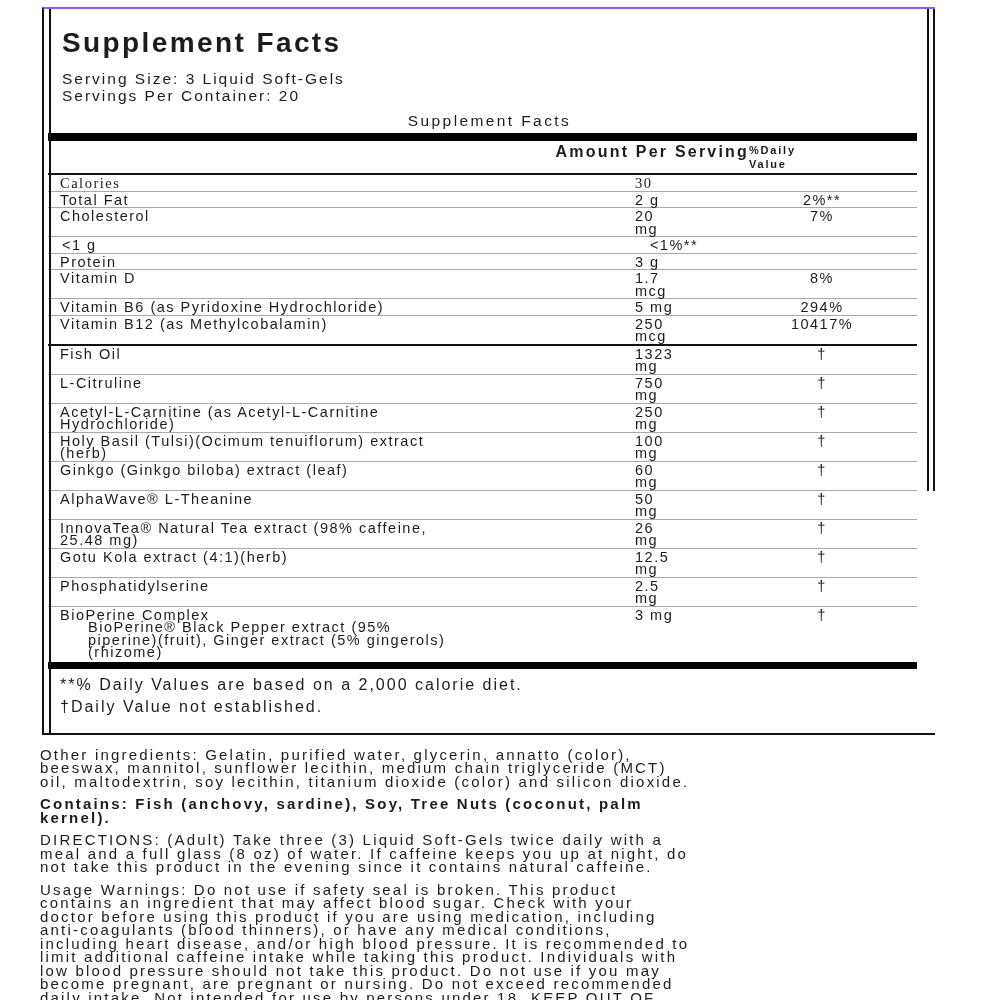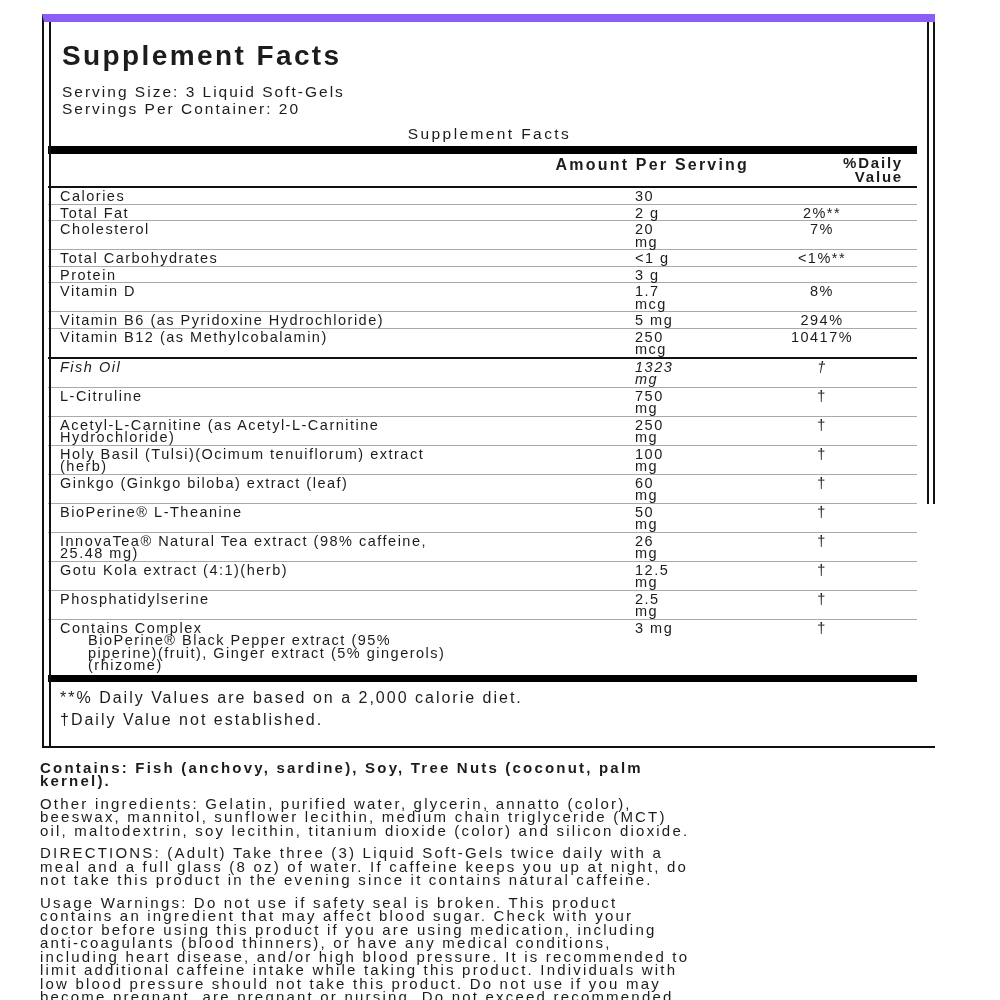--- a/index.html
+++ b/index.html
@@ -1,45 +1,45 @@
 <!DOCTYPE html>
 <html><head>
 <meta charset="utf-8">
 <style>
   * { margin:0; padding:0; box-sizing:border-box; }
   html,body { width:1000px; height:1000px; background:#ffffff; overflow:hidden;
               font-family:"Liberation Sans", sans-serif; color:#1c1c1c; }
 
   
-  .panel { position:relative; margin:14px 0 0 42px; width:893px;
-           border-top:8px solid #8b5cf6; border-bottom:2px solid #111; border-left:2px solid #111;
+  .panel { position:relative; margin:7px 0 0 42px; width:893px;
+           border-top:2px solid #8b5cf6; border-bottom:2px solid #111; border-left:2px solid #111;
            padding:10px 0 10px 0; }
   .vline { position:absolute; width:2px; background:#111; }
   .vline.left-inner  { left:5px; top:0; bottom:0; }
   .vline.right-outer { right:0;  top:0; height:482px; }
   .vline.right-inner { right:6px; top:0; height:482px; }
 
   .panel-head { padding:8px 0 0 18px; }
   .panel-title { font-size:28px; font-weight:bold; letter-spacing:2.4px; }
   .serving { margin-top:11px; font-size:15.5px; letter-spacing:2px; line-height:17px; }
 
   .caption { text-align:center; font-size:15.5px; letter-spacing:2.4px; margin:8px 0 3px 0; }
 
   .tablewrap { margin:0 18px 0 4px; }
   .thickbar { height:8px; background:#000; }
   .thead { display:grid; grid-template-columns:1fr 168px; border-bottom:2px solid #111;
            padding:2px 0 2px 0; }
   .thead .left  { grid-column:1; text-align:right; font-weight:bold; font-size:16px; letter-spacing:2.2px; }
-  .thead .right { text-align:right; font-weight:bold; font-size:15px; letter-spacing:1.8px;
+  .thead .right { text-align:left; font-weight:bold; font-size:11px; letter-spacing:1.8px;
                   line-height:14px; white-space:pre-line; padding-right:14px; }
 
   .trow { display:grid; grid-template-columns:1fr 128px 168px; padding:2px 0 1px 0;
           border-top:1px solid #a9a9a9; }
-  .trow.first { border-top:none; }
-  .trow.heavy { border-top:2px solid #111;font-style:italic; }
+  .trow.first { border-top:none;font-family:Liberation Serif, serif; }
+  .trow.heavy { border-top:2px solid #111; }
   .cell { font-size:14.5px; letter-spacing:1.5px; line-height:12.5px; white-space:pre-line; }
   .cell.name { padding-left:12px; padding-right:6px; }
   .cell.name .sub { display:block; padding-left:28px; }
   .cell.amt { padding-left:14px; }
   .cell.dv  { text-align:center; padding-right:22px; }
 
   .botbar { height:7px; background:#000; margin-top:2px; }
 
   .footnotes { padding:8px 0 2px 16px; }
   .footnote { font-size:16px; letter-spacing:2px; line-height:15px; margin-bottom:7px; }
@@ -90,21 +90,20 @@
   </div>
 
   <div class="trow">
     <div class="cell name"><span class="nm">Cholesterol</span></div>
     <div class="cell amt">20
 mg</div>
     <div class="cell dv">7%</div>
   </div>
 
   <div class="trow">
-    <div class="cell name"><span class="nm">Total Carbohydrates</span></div>
     <div class="cell amt">&lt;1 g</div>
     <div class="cell dv">&lt;1%**</div>
   </div>
 
   <div class="trow">
     <div class="cell name"><span class="nm">Protein</span></div>
     <div class="cell amt">3 g</div>
     <div class="cell dv"></div>
   </div>
 
@@ -159,21 +158,21 @@
   </div>
 
   <div class="trow">
     <div class="cell name"><span class="nm">Ginkgo (Ginkgo biloba) extract (leaf)</span></div>
     <div class="cell amt">60
 mg</div>
     <div class="cell dv">†</div>
   </div>
 
   <div class="trow">
-    <div class="cell name"><span class="nm">BioPerine® L-Theanine</span></div>
+    <div class="cell name"><span class="nm">AlphaWave® L-Theanine</span></div>
     <div class="cell amt">50
 mg</div>
     <div class="cell dv">†</div>
   </div>
 
   <div class="trow">
     <div class="cell name"><span class="nm">InnovaTea® Natural Tea extract (98% caffeine,
 25.48 mg)</span></div>
     <div class="cell amt">26
 mg</div>
@@ -188,42 +187,42 @@
   </div>
 
   <div class="trow">
     <div class="cell name"><span class="nm">Phosphatidylserine</span></div>
     <div class="cell amt">2.5
 mg</div>
     <div class="cell dv">†</div>
   </div>
 
   <div class="trow">
-    <div class="cell name"><span class="nm">Contains Complex</span><span class="sub">BioPerine® Black Pepper extract (95%
+    <div class="cell name"><span class="nm">BioPerine Complex</span><span class="sub">BioPerine® Black Pepper extract (95%
 piperine)(fruit), Ginger extract (5% gingerols)
 (rhizome)</span></div>
     <div class="cell amt">3 mg</div>
     <div class="cell dv">†</div>
   </div>
 </div>
     <div class="botbar"></div>
   </div>
 
   <div class="footnotes">
     <div class="footnote">**% Daily Values are based on a 2,000 calorie diet.</div>
     <div class="footnote">†Daily Value not established.</div>
   </div>
 </div>
 
 <div class="sections">
-  <p class="para bold">Contains: Fish (anchovy, sardine), Soy, Tree Nuts (coconut, palm
-kernel).</p>
   <p class="para">Other ingredients: Gelatin, purified water, glycerin, annatto (color),
 beeswax, mannitol, sunflower lecithin, medium chain triglyceride (MCT)
 oil, maltodextrin, soy lecithin, titanium dioxide (color) and silicon dioxide.</p>
+  <p class="para bold">Contains: Fish (anchovy, sardine), Soy, Tree Nuts (coconut, palm
+kernel).</p>
   <p class="para">DIRECTIONS: (Adult) Take three (3) Liquid Soft-Gels twice daily with a
 meal and a full glass (8 oz) of water. If caffeine keeps you up at night, do
 not take this product in the evening since it contains natural caffeine.</p>
   <p class="para"><strong>Usage Warnings</strong><span>: Do not use if safety seal is broken. This product
 contains an ingredient that may affect blood sugar. Check with your
 doctor before using this product if you are using medication, including
 anti-coagulants (blood thinners), or have any medical conditions,
 including heart disease, and/or high blood pressure. It is recommended to
 limit additional caffeine intake while taking this product. Individuals with
 low blood pressure should not take this product. Do not use if you may

